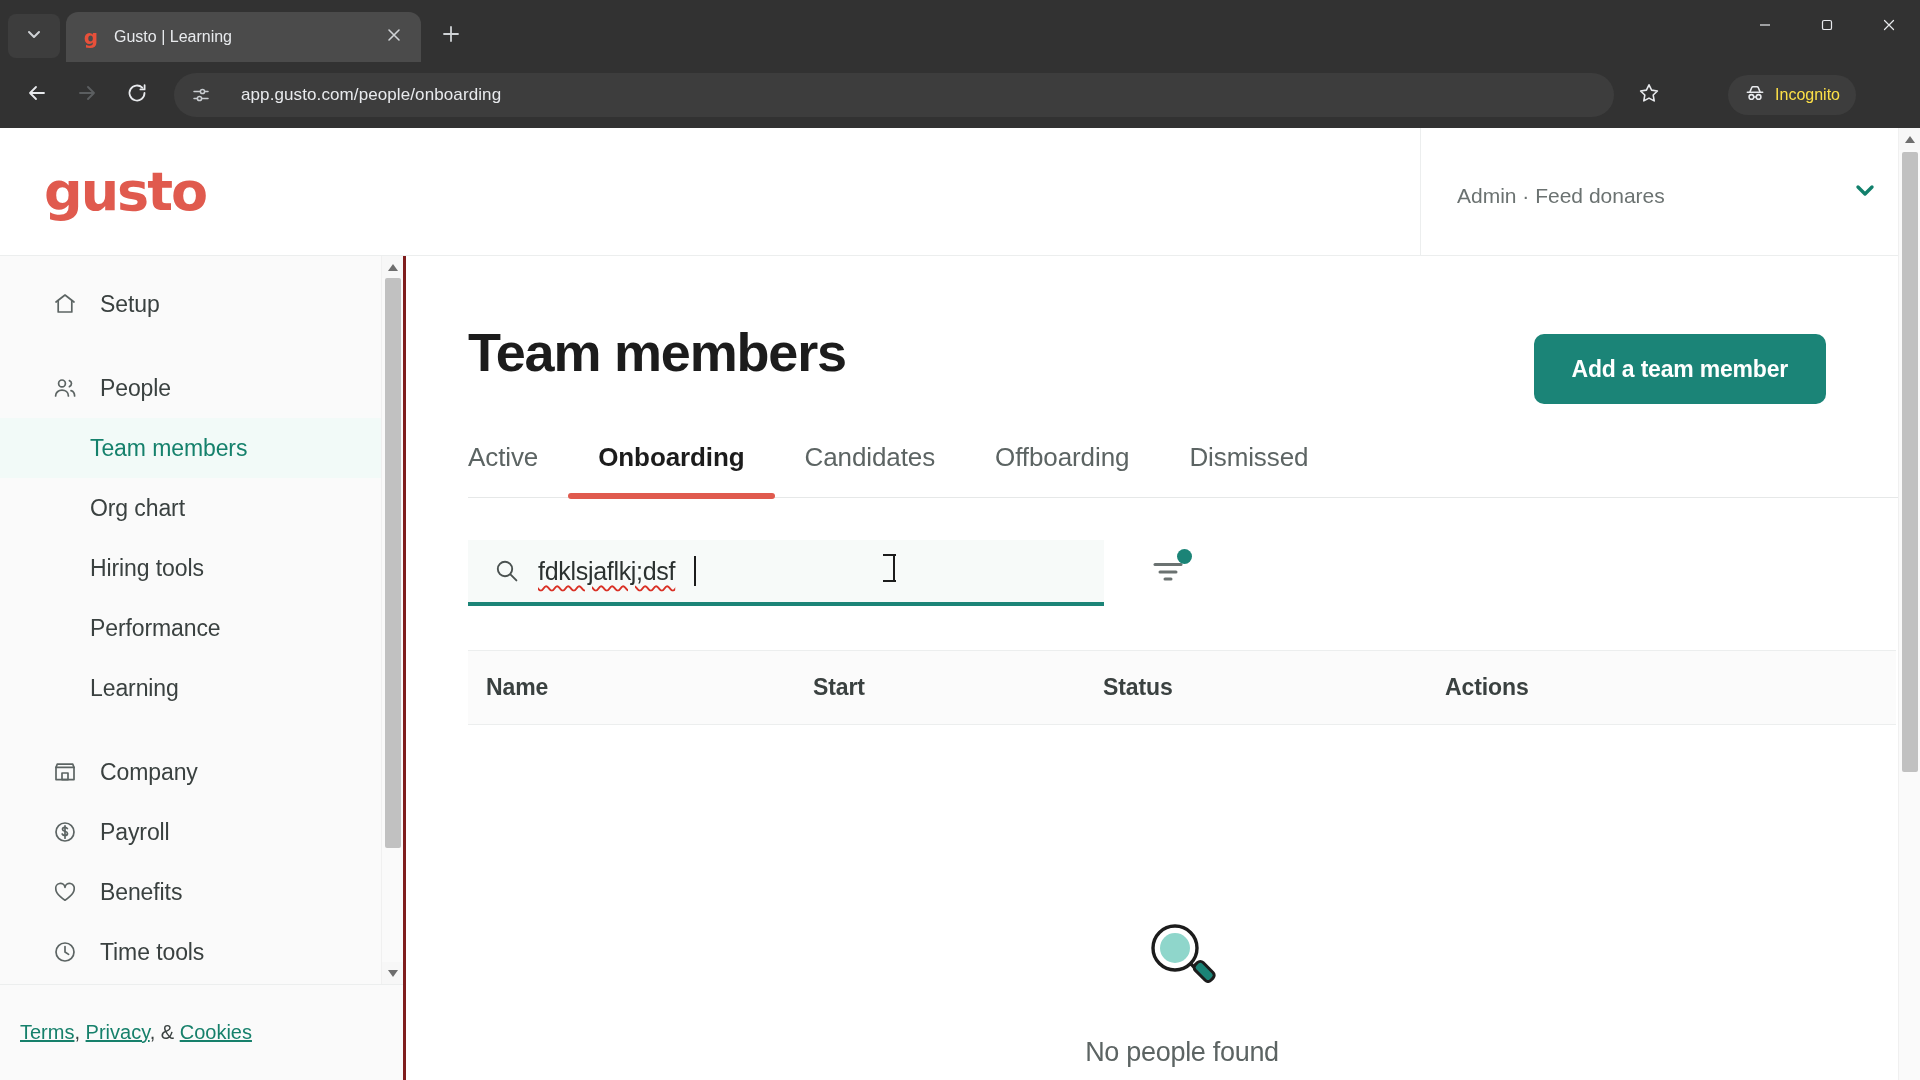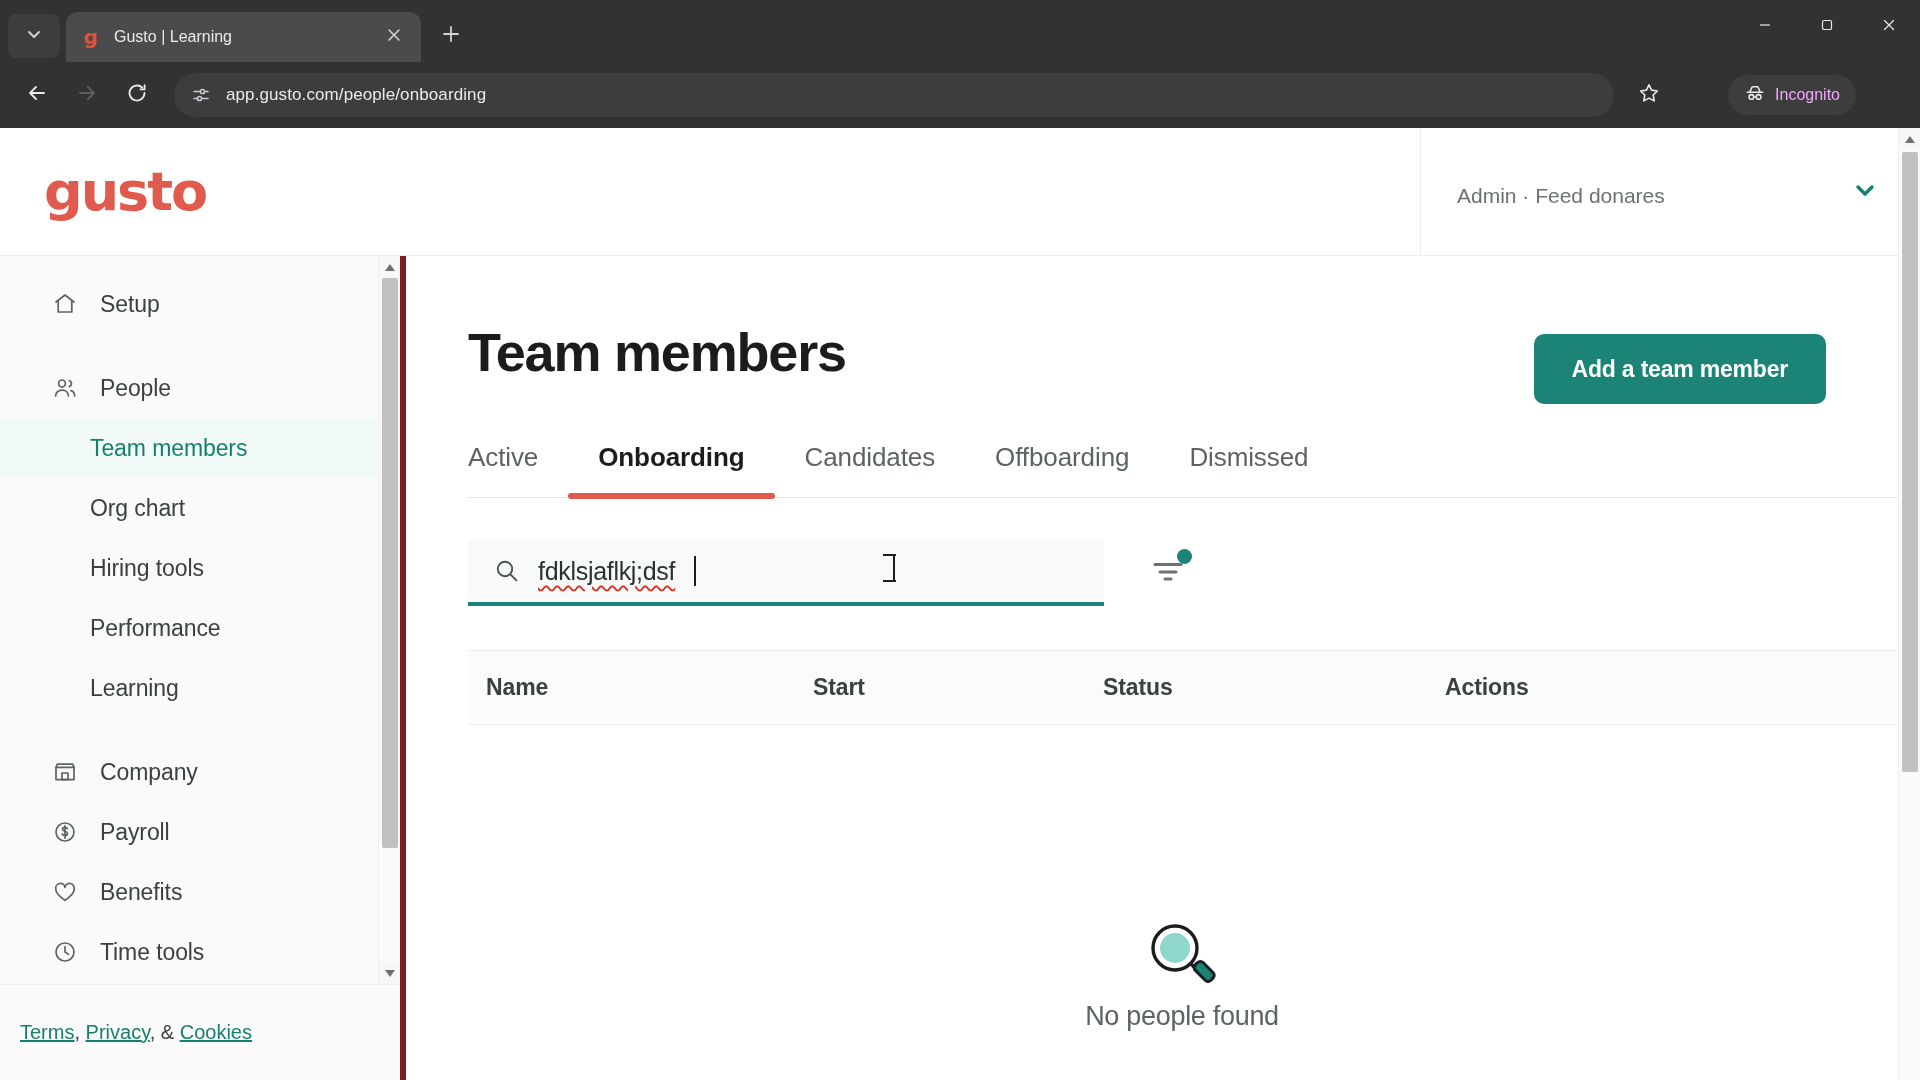--- a/index.html
+++ b/index.html
@@ -69,32 +69,32 @@
   .nav-btn svg { width:22px; height:22px; }
   .nav-btn.disabled { opacity:0.4; }
 
   .omnibox {
     flex:1; height:44px; background:#3d3d3d; border-radius:22px; display:flex;
     align-items:center; padding:0 16px; gap:14px; margin:0 10px; cursor:text;
     max-width:1480px;
   }
   .omni-icon { width:22px; height:22px; display:flex; align-items:center; justify-content:center;}
   .omni-icon svg { width:20px; height:20px; }
-  .omni-url { color:#e8eaed; font-size:17px; letter-spacing:0.1px; }
+  .omni-url { color:#e8eaed; font-size:17px; letter-spacing:0.1px;margin-left:15px; }
 
   .omni-right { display:flex; align-items:center; gap:6px; flex:0 0 auto; }
   .star-btn { width:42px; height:42px; border-radius:50%; display:flex; align-items:center; justify-content:center; cursor:pointer; }
   .star-btn svg { width:22px; height:22px; }
   .panel-btn { width:42px; height:42px; border-radius:50%; display:flex; align-items:center; justify-content:center; cursor:pointer; }
   .incognito-pill {
     height:40px; background:#3d3d3d; border-radius:20px; display:flex; align-items:center;
     gap:9px; padding:0 16px; cursor:pointer; margin-left:4px;
   }
   .incognito-pill svg { width:22px; height:18px; }
-  .incognito-pill span { color:#f0abfc; font-size:16px; }
+  .incognito-pill span { color:#fde047; font-size:16px; }
   .menu-btn { width:44px; height:44px; border-radius:50%; display:flex; align-items:center; justify-content:center; cursor:pointer; }
 
   
   .viewport {
     position:absolute; top:128px; left:0; width:1920px; height:952px;
     background:#ffffff; overflow:hidden;
   }
 
   .app-header {
     height:128px; background:#ffffff; display:flex; align-items:center;
@@ -113,21 +113,21 @@
   .account-text { flex:1; }
   .account-name { font-size:23px; color:#1c1c1c; font-weight:bold; letter-spacing:-0.2px; }
   .account-role { font-size:21px; color:#6b7271; margin-top:8px; }
   .account-chevron svg { width:30px; height:30px; }
 
   .body-row { display:flex; height:824px; }
 
   
   .sidebar {
     width:406px; background:#fafafa; position:relative; display:flex;
-    flex-direction:column; border-right:6px solid #7f1d1d; flex:0 0 auto;
+    flex-direction:column; border-right:3px solid #7f1d1d; flex:0 0 auto;
   }
   .sidebar-scroll {
     flex:1; overflow:hidden; position:relative; padding-top:18px;
   }
   .nav-item {
     display:flex; align-items:center; gap:22px; height:60px; padding-left:52px;
     cursor:pointer; position:relative;
   }
   .nav-item .ico { width:26px; height:26px; display:flex; align-items:center; justify-content:center; flex:0 0 auto; }
   .nav-item .ico svg { width:26px; height:26px; }
@@ -250,21 +250,21 @@
   .th.c1 { width:345px; padding-left:18px; }
   .th.c2 { width:290px; }
   .th.c3 { width:342px; }
   .th.c4 { flex:1; }
 
   .empty-state {
     display:flex; flex-direction:column; align-items:center; justify-content:flex-start;
     padding-top:190px; height:420px;
   }
   .empty-illus { width:86px; height:86px; }
-  .empty-text { font-size:27px; color:#5c6463; letter-spacing:-0.3px; }
+  .empty-text { margin-top:36px; font-size:27px; color:#5c6463; letter-spacing:-0.3px; }
 
   
   .tbl-scroll {
     position:absolute; right:-24px; top:0; width:22px; bottom:0; background:#fafafa;
   }
   .tbl-arrow { height:20px; display:flex; align-items:center; justify-content:center; cursor:pointer; }
   .tbl-arrow svg { width:11px; height:8px; }
   .tbl-thumb {
     position:absolute; left:3px; top:22px; width:16px; height:340px;
     background:#c1c1c1; border-radius:2px; cursor:pointer;

